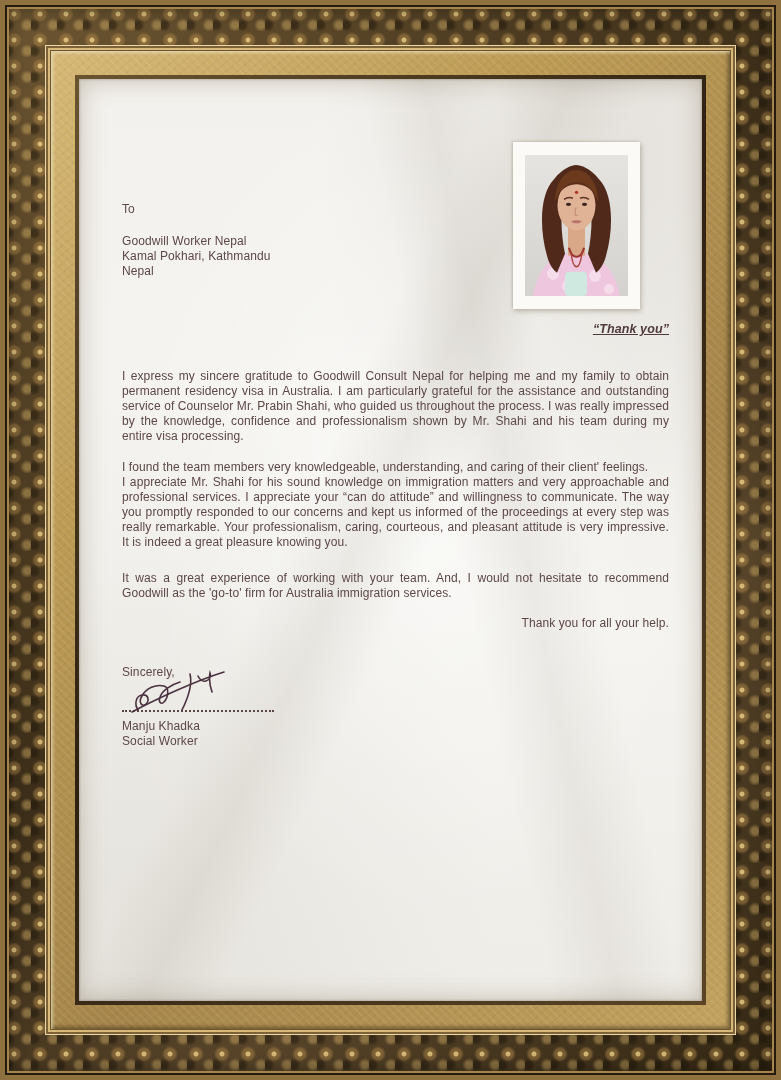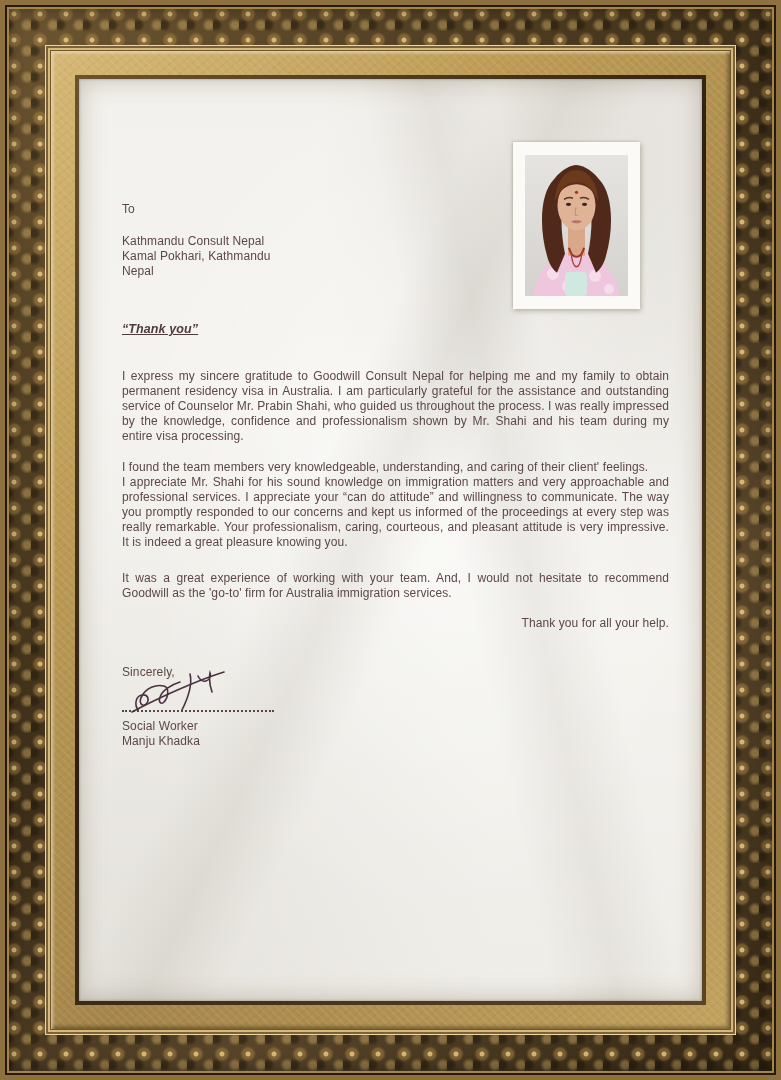--- a/index.html
+++ b/index.html
@@ -77,21 +77,21 @@
 
   
   .letter-column {
     position: absolute; left: 43px; top: 123px; width: 547px;
     font-size: 12px; line-height: 15px; letter-spacing: .1px;
   }
   .salutation { }
   .address { margin-top: 17px; }
   .letter-title {
     margin-top: 43px;
-    text-align: left;
+    text-align: right;
     font-weight: bold; font-style: italic;
     text-decoration: underline;
     color: #4e3a3c;
     font-size: 12.5px;
   }
   .para { text-align: justify; }
   .para-1 { margin-top: 32px; }
   .para-2 { margin-top: 16px; }
   .para-2 .first-line { display: block; text-align: left; }
   .para-3 { margin-top: 21px; }
@@ -152,21 +152,21 @@
               <path d="M44,92 C47,104 56,104 59,92" stroke="#9c3430" stroke-width="2" fill="none"></path>
               <path d="M46,96 C48,116 55,116 57,96" stroke="#a84238" stroke-width="1.4" fill="none"></path>
             </svg>
           </div>
 
           <div class="letter-column">
 
             <div class="salutation"><span>To</span></div>
 
             <div class="address">
-              <div>Kathmandu Consult Nepal</div>
+              <div>Goodwill Worker Nepal</div>
               <div>Kamal Pokhari, Kathmandu</div>
               <div>Nepal</div>
             </div>
 
             <div class="letter-title">“Thank you”</div>
 
             <div class="para para-1">I express my sincere gratitude to Goodwill Consult Nepal for helping me and my family to obtain permanent residency visa in Australia. I am particularly grateful for the assistance and outstanding service of Counselor Mr. Prabin Shahi, who guided us throughout the process. I was really impressed by the knowledge, confidence and professionalism shown by Mr. Shahi and his team during my entire visa processing.</div>
 
             <div class="para para-2">
               <span class="first-line">I found the team members very knowledgeable, understanding, and caring of their client' feelings.</span><span>I appreciate Mr. Shahi for his sound knowledge on immigration matters and very approachable and professional services. I appreciate your “can do attitude” and willingness to communicate.  The way you promptly responded to our concerns and kept us informed of the proceedings at every step was really remarkable. Your professionalism, caring, courteous, and pleasant attitude is very impressive. It is indeed a great pleasure knowing you.</span>
@@ -184,22 +184,22 @@
                   <path d="M10,40 C6,34 8,26 14,25 C20,24 22,30 18,34 C14,38 10,32 14,26 C18,18 28,14 36,16 C42,18 40,28 36,32 C33,35 30,32 32,27 C34,21 42,15 52,12"></path>
                   <path d="M4,42 C30,28 70,10 96,2"></path>
                   <path d="M62,4 C64,12 62,24 54,40"></path>
                   <path d="M70,6 C72,10 74,12 78,11 C82,10 83,6 82,3 C81,8 82,16 84,22"></path>
                 </g>
               </svg>
               <div class="signature-dots"></div>
             </div>
 
             <div class="signatory">
+              <div>Manju Khadka</div>
               <div>Social Worker</div>
-              <div>Manju Khadka</div>
             </div>
 
 
           </div>
 
         </div>
       </div>
     </div>
   </div>
 </div>

